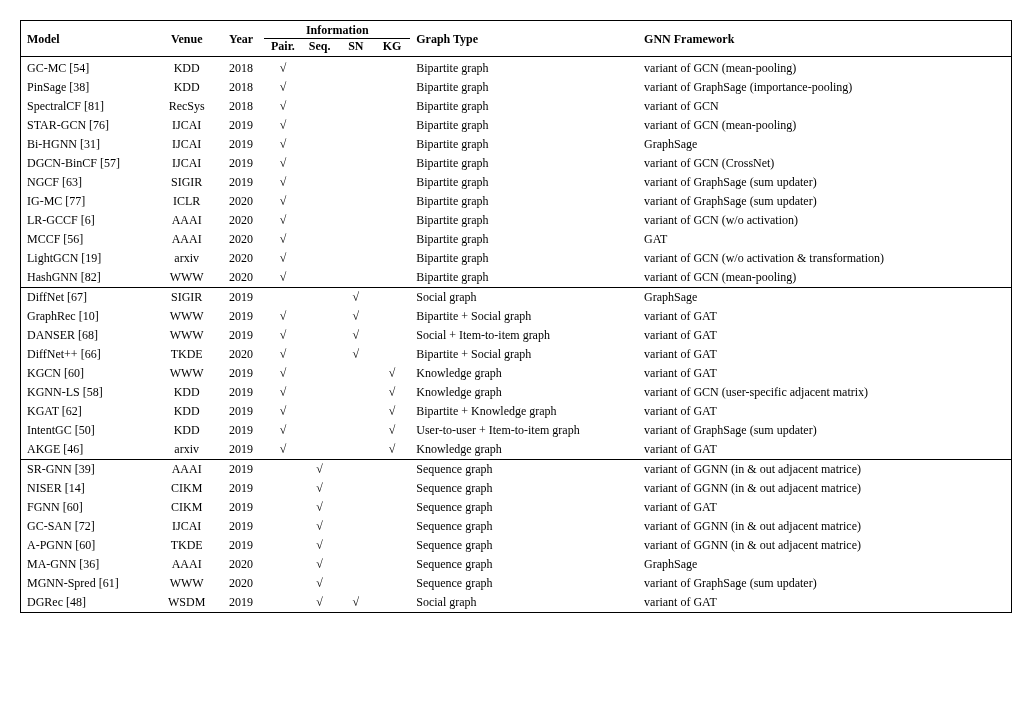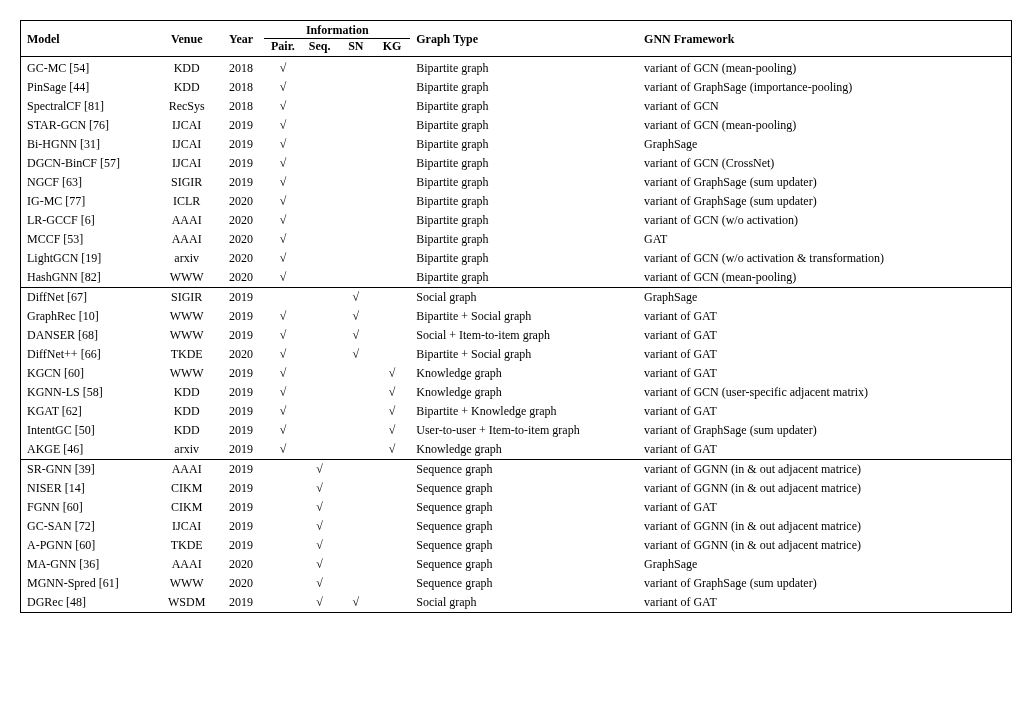--- a/index.html
+++ b/index.html
@@ -97,21 +97,21 @@
           <td class="col-venue" style="text-align: center;">KDD</td>
           <td class="col-year" style="text-align: center;">2018</td>
           <td class="col-pair" style="text-align: center;">√</td>
           <td class="col-seq" style="text-align: center;"></td>
           <td class="col-sn" style="text-align: center;"></td>
           <td class="col-kg" style="text-align: center;"></td>
           <td class="col-graphtype">Bipartite graph</td>
           <td class="col-gnn">variant of GCN (mean-pooling)</td>
         </tr>
         <tr>
-          <td class="col-model">PinSage [44]</td>
+          <td class="col-model">PinSage [38]</td>
           <td class="col-venue" style="text-align: center;">KDD</td>
           <td class="col-year" style="text-align: center;">2018</td>
           <td class="col-pair" style="text-align: center;">√</td>
           <td class="col-seq" style="text-align: center;"></td>
           <td class="col-sn" style="text-align: center;"></td>
           <td class="col-kg" style="text-align: center;"></td>
           <td class="col-graphtype">Bipartite graph</td>
           <td class="col-gnn">variant of GraphSage (importance-pooling)</td>
         </tr>
         <tr>
@@ -185,21 +185,21 @@
           <td class="col-venue" style="text-align: center;">AAAI</td>
           <td class="col-year" style="text-align: center;">2020</td>
           <td class="col-pair" style="text-align: center;">√</td>
           <td class="col-seq" style="text-align: center;"></td>
           <td class="col-sn" style="text-align: center;"></td>
           <td class="col-kg" style="text-align: center;"></td>
           <td class="col-graphtype">Bipartite graph</td>
           <td class="col-gnn">variant of GCN (w/o activation)</td>
         </tr>
         <tr>
-          <td class="col-model">MCCF [53]</td>
+          <td class="col-model">MCCF [56]</td>
           <td class="col-venue" style="text-align: center;">AAAI</td>
           <td class="col-year" style="text-align: center;">2020</td>
           <td class="col-pair" style="text-align: center;">√</td>
           <td class="col-seq" style="text-align: center;"></td>
           <td class="col-sn" style="text-align: center;"></td>
           <td class="col-kg" style="text-align: center;"></td>
           <td class="col-graphtype">Bipartite graph</td>
           <td class="col-gnn">GAT</td>
         </tr>
         <tr>

